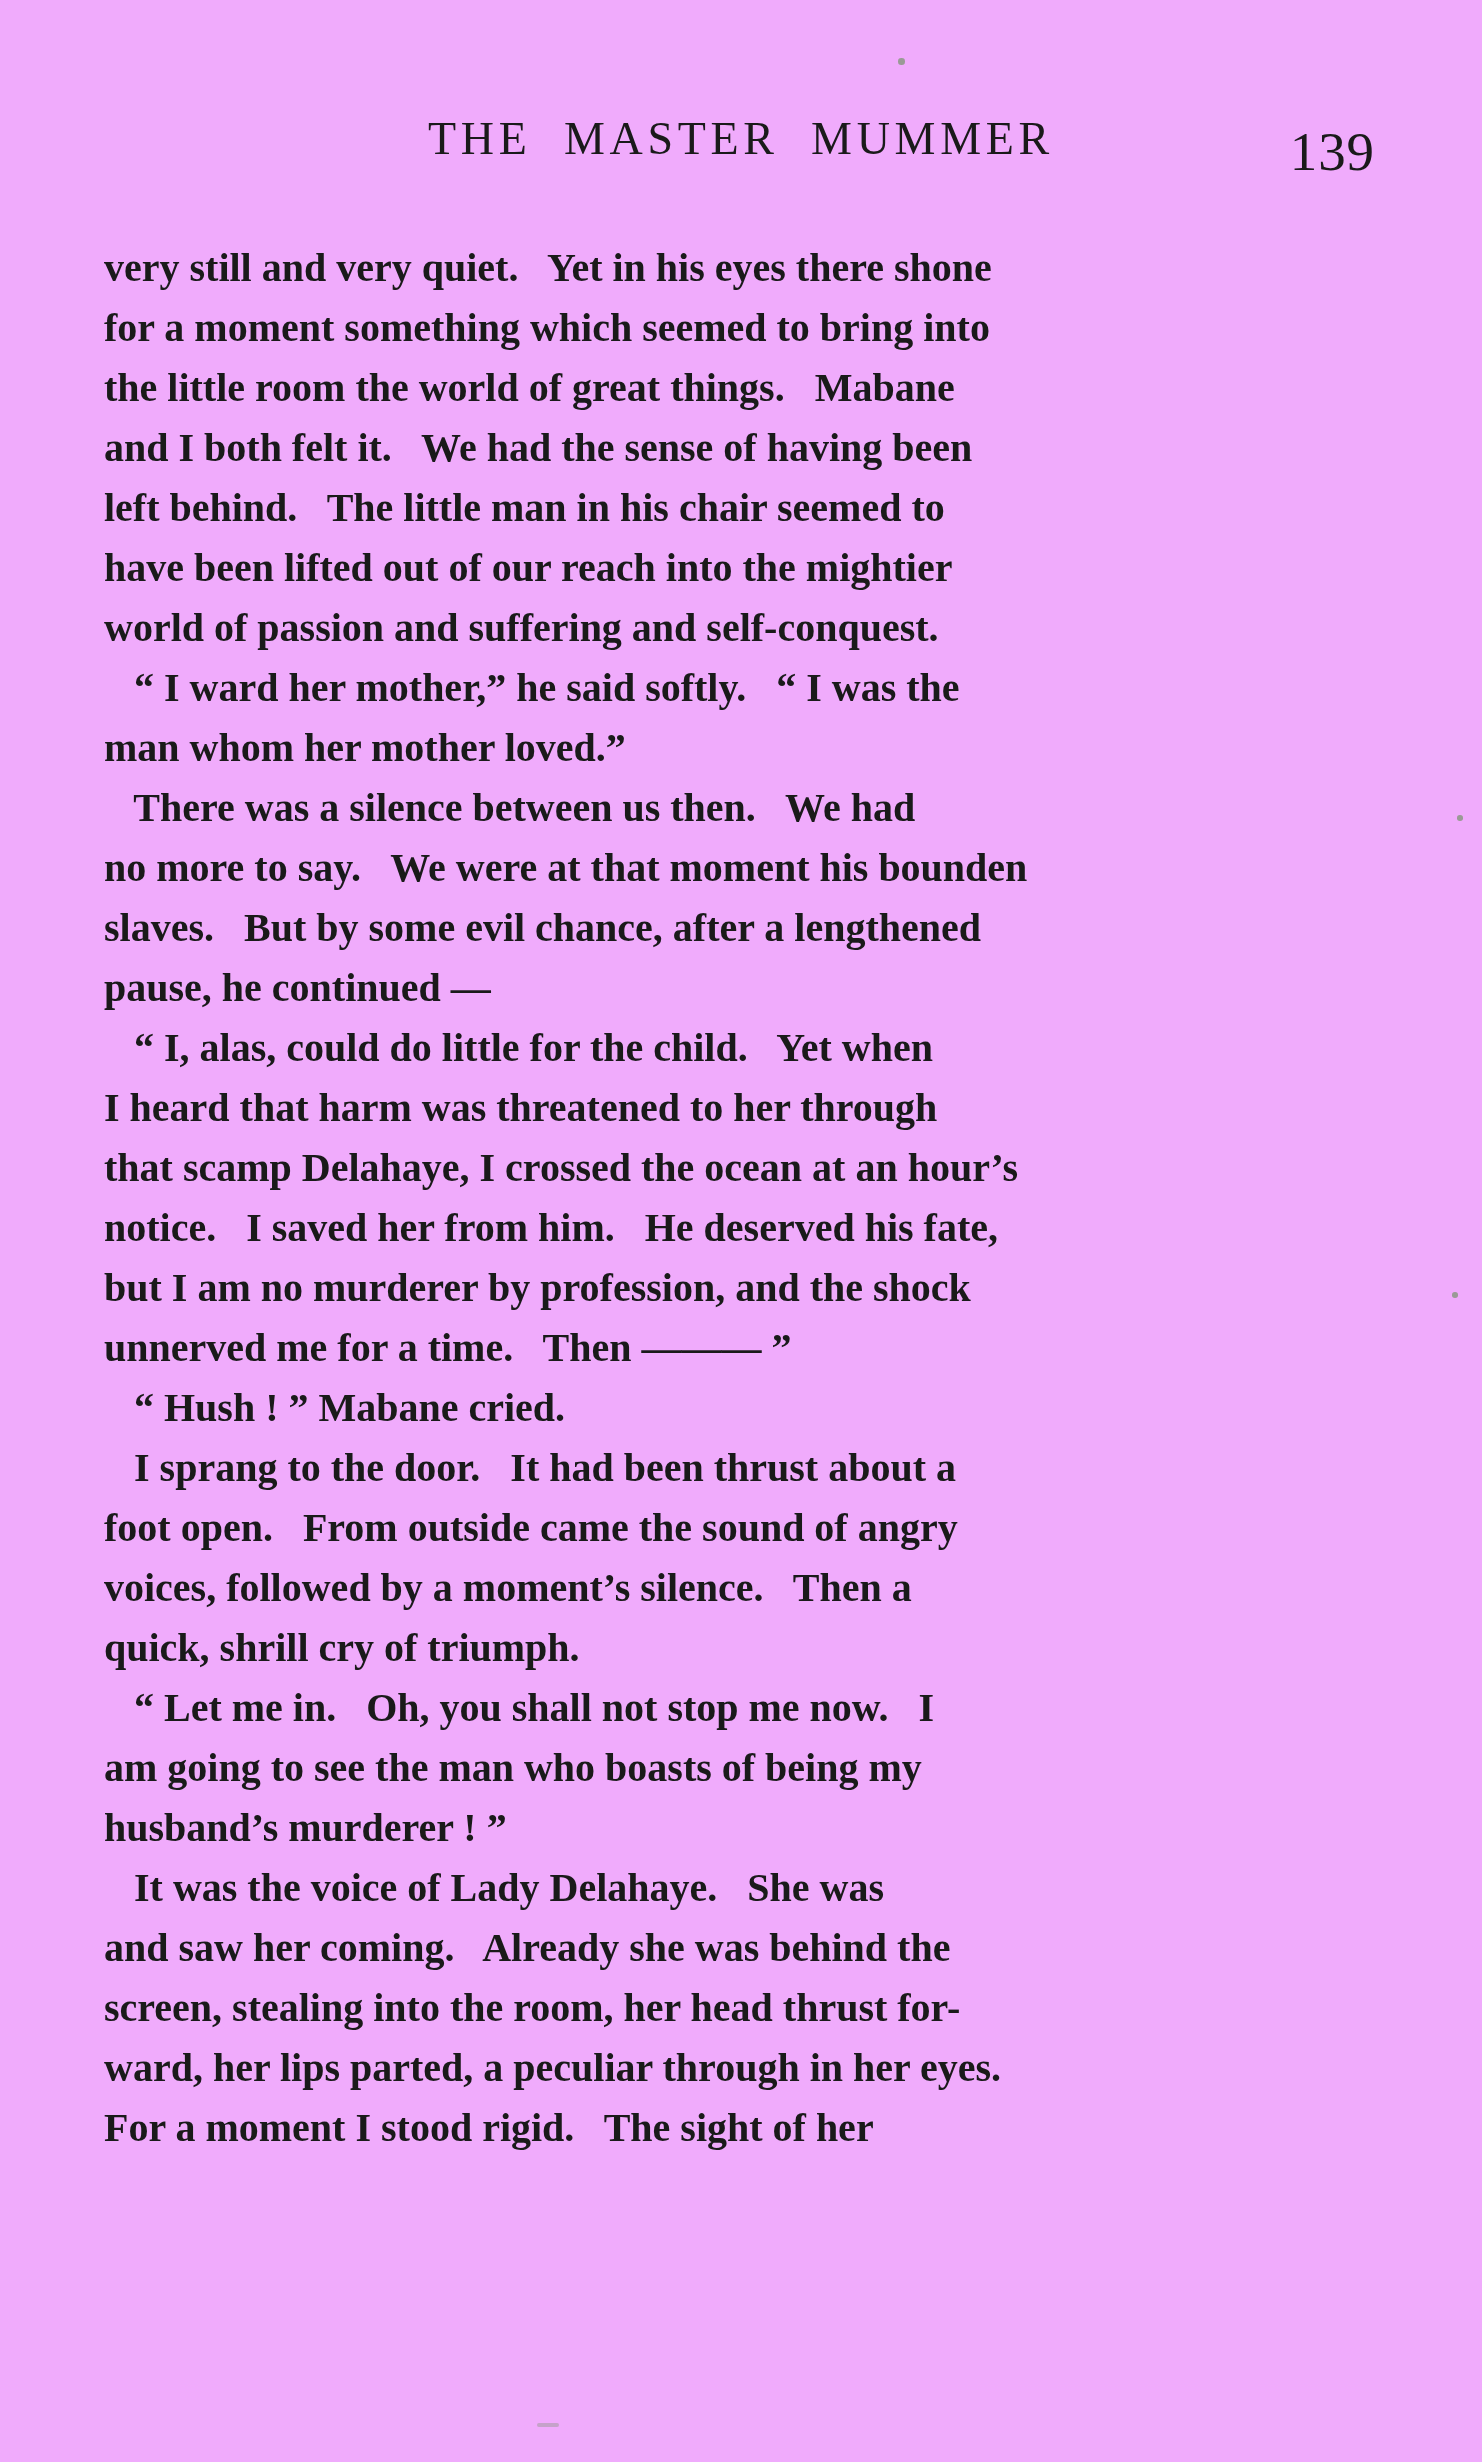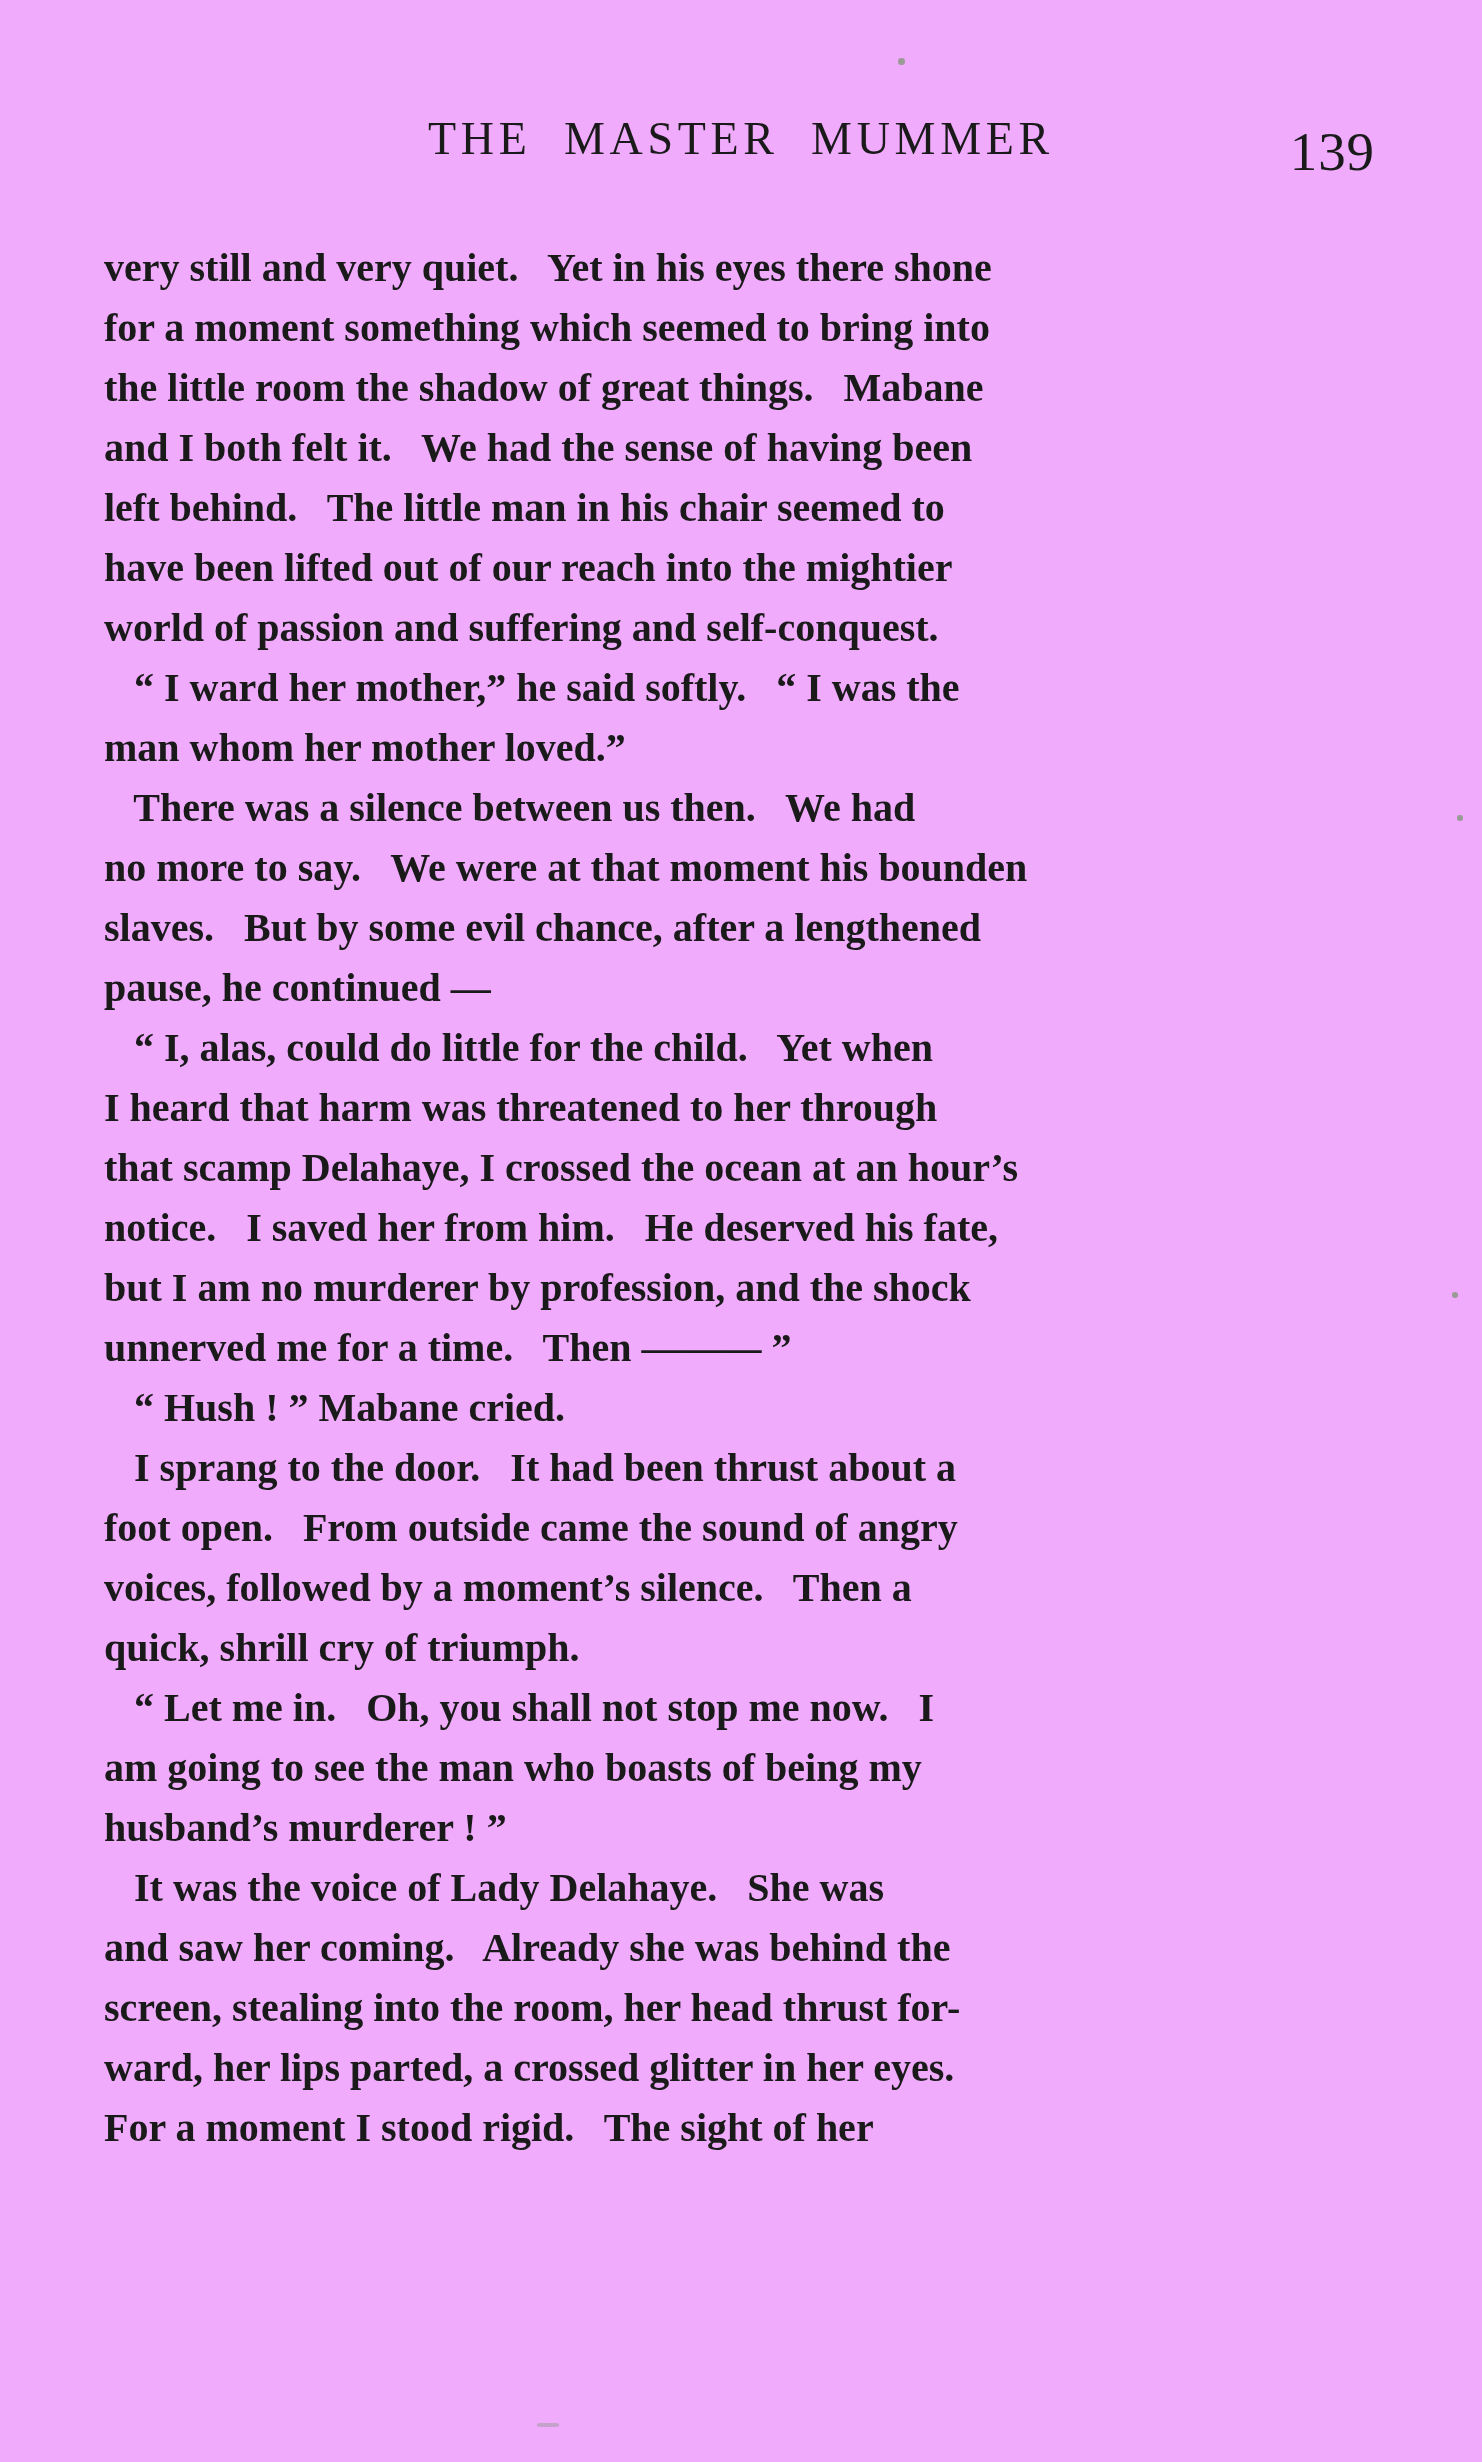--- a/index.html
+++ b/index.html
@@ -85,21 +85,21 @@
   <div class="speck s4"></div>
 
   <div class="header">
     <div class="running-title">THE  MASTER  MUMMER</div>
     <div class="folio">139</div>
   </div>
 
   <div class="body-text">
     <div class="line">very still and very quiet.   Yet in his eyes there shone</div>
     <div class="line">for a moment something which seemed to bring into</div>
-    <div class="line">the little room the shadow of great things.   Mabane</div>
+    <div class="line">the little room the world of great things.   Mabane</div>
     <div class="line">and I both felt it.   We had the sense of having been</div>
     <div class="line">left behind.   The little man in his chair seemed to</div>
     <div class="line">have been lifted out of our reach into the mightier</div>
     <div class="line">world of passion and suffering and self-conquest.</div>
     <div class="line">   “ I ward her mother,” he said softly.   “ I was the</div>
     <div class="line">man whom her mother loved.”</div>
     <div class="line">   There was a silence between us then.   We had</div>
     <div class="line">no more to say.   We were at that moment his bounden</div>
     <div class="line">slaves.   But by some evil chance, after a lengthened</div>
     <div class="line">pause, he continued —</div>
@@ -113,18 +113,18 @@
     <div class="line">   I sprang to the door.   It had been thrust about a</div>
     <div class="line">foot open.   From outside came the sound of angry</div>
     <div class="line">voices, followed by a moment’s silence.   Then a</div>
     <div class="line">quick, shrill cry of triumph.</div>
     <div class="line">   “ Let me in.   Oh, you shall not stop me now.   I</div>
     <div class="line">am going to see the man who boasts of being my</div>
     <div class="line">husband’s murderer ! ”</div>
     <div class="line">   It was the voice of Lady Delahaye.   She was</div>
     <div class="line">and saw her coming.   Already she was behind the</div>
     <div class="line">screen, stealing into the room, her head thrust for-</div>
-    <div class="line">ward, her lips parted, a crossed glitter in her eyes.</div>
+    <div class="line">ward, her lips parted, a peculiar through in her eyes.</div>
     <div class="line">For a moment I stood rigid.   The sight of her</div>
   </div>
 
 </div>
 
 
 </body></html>

